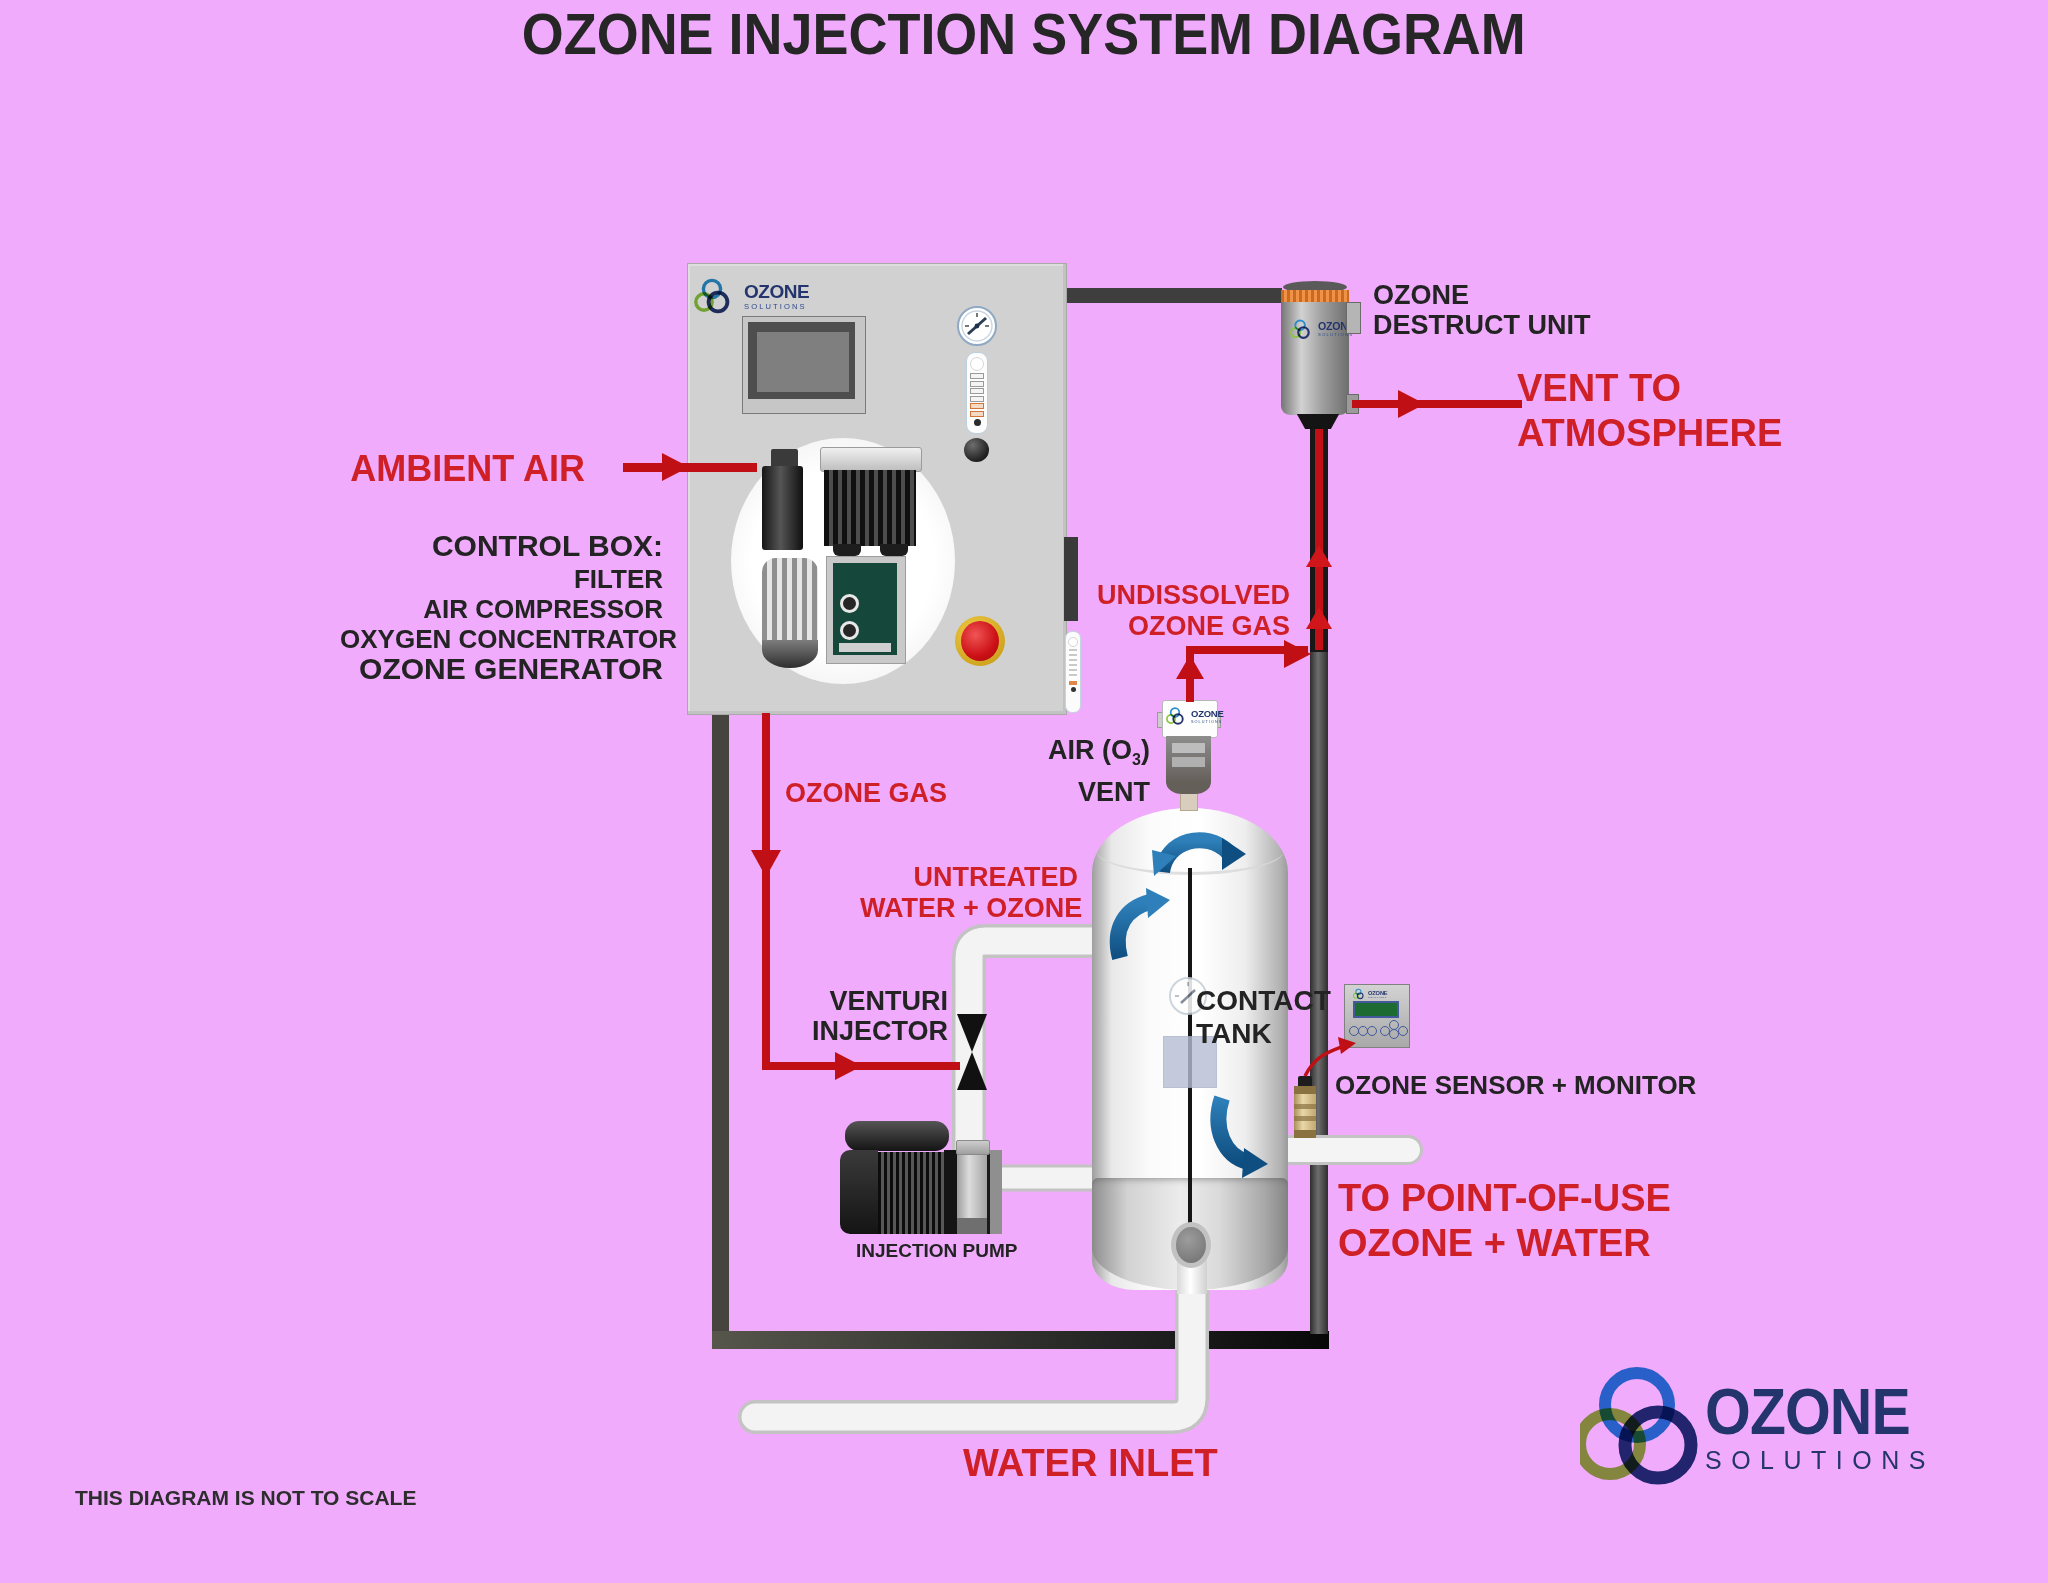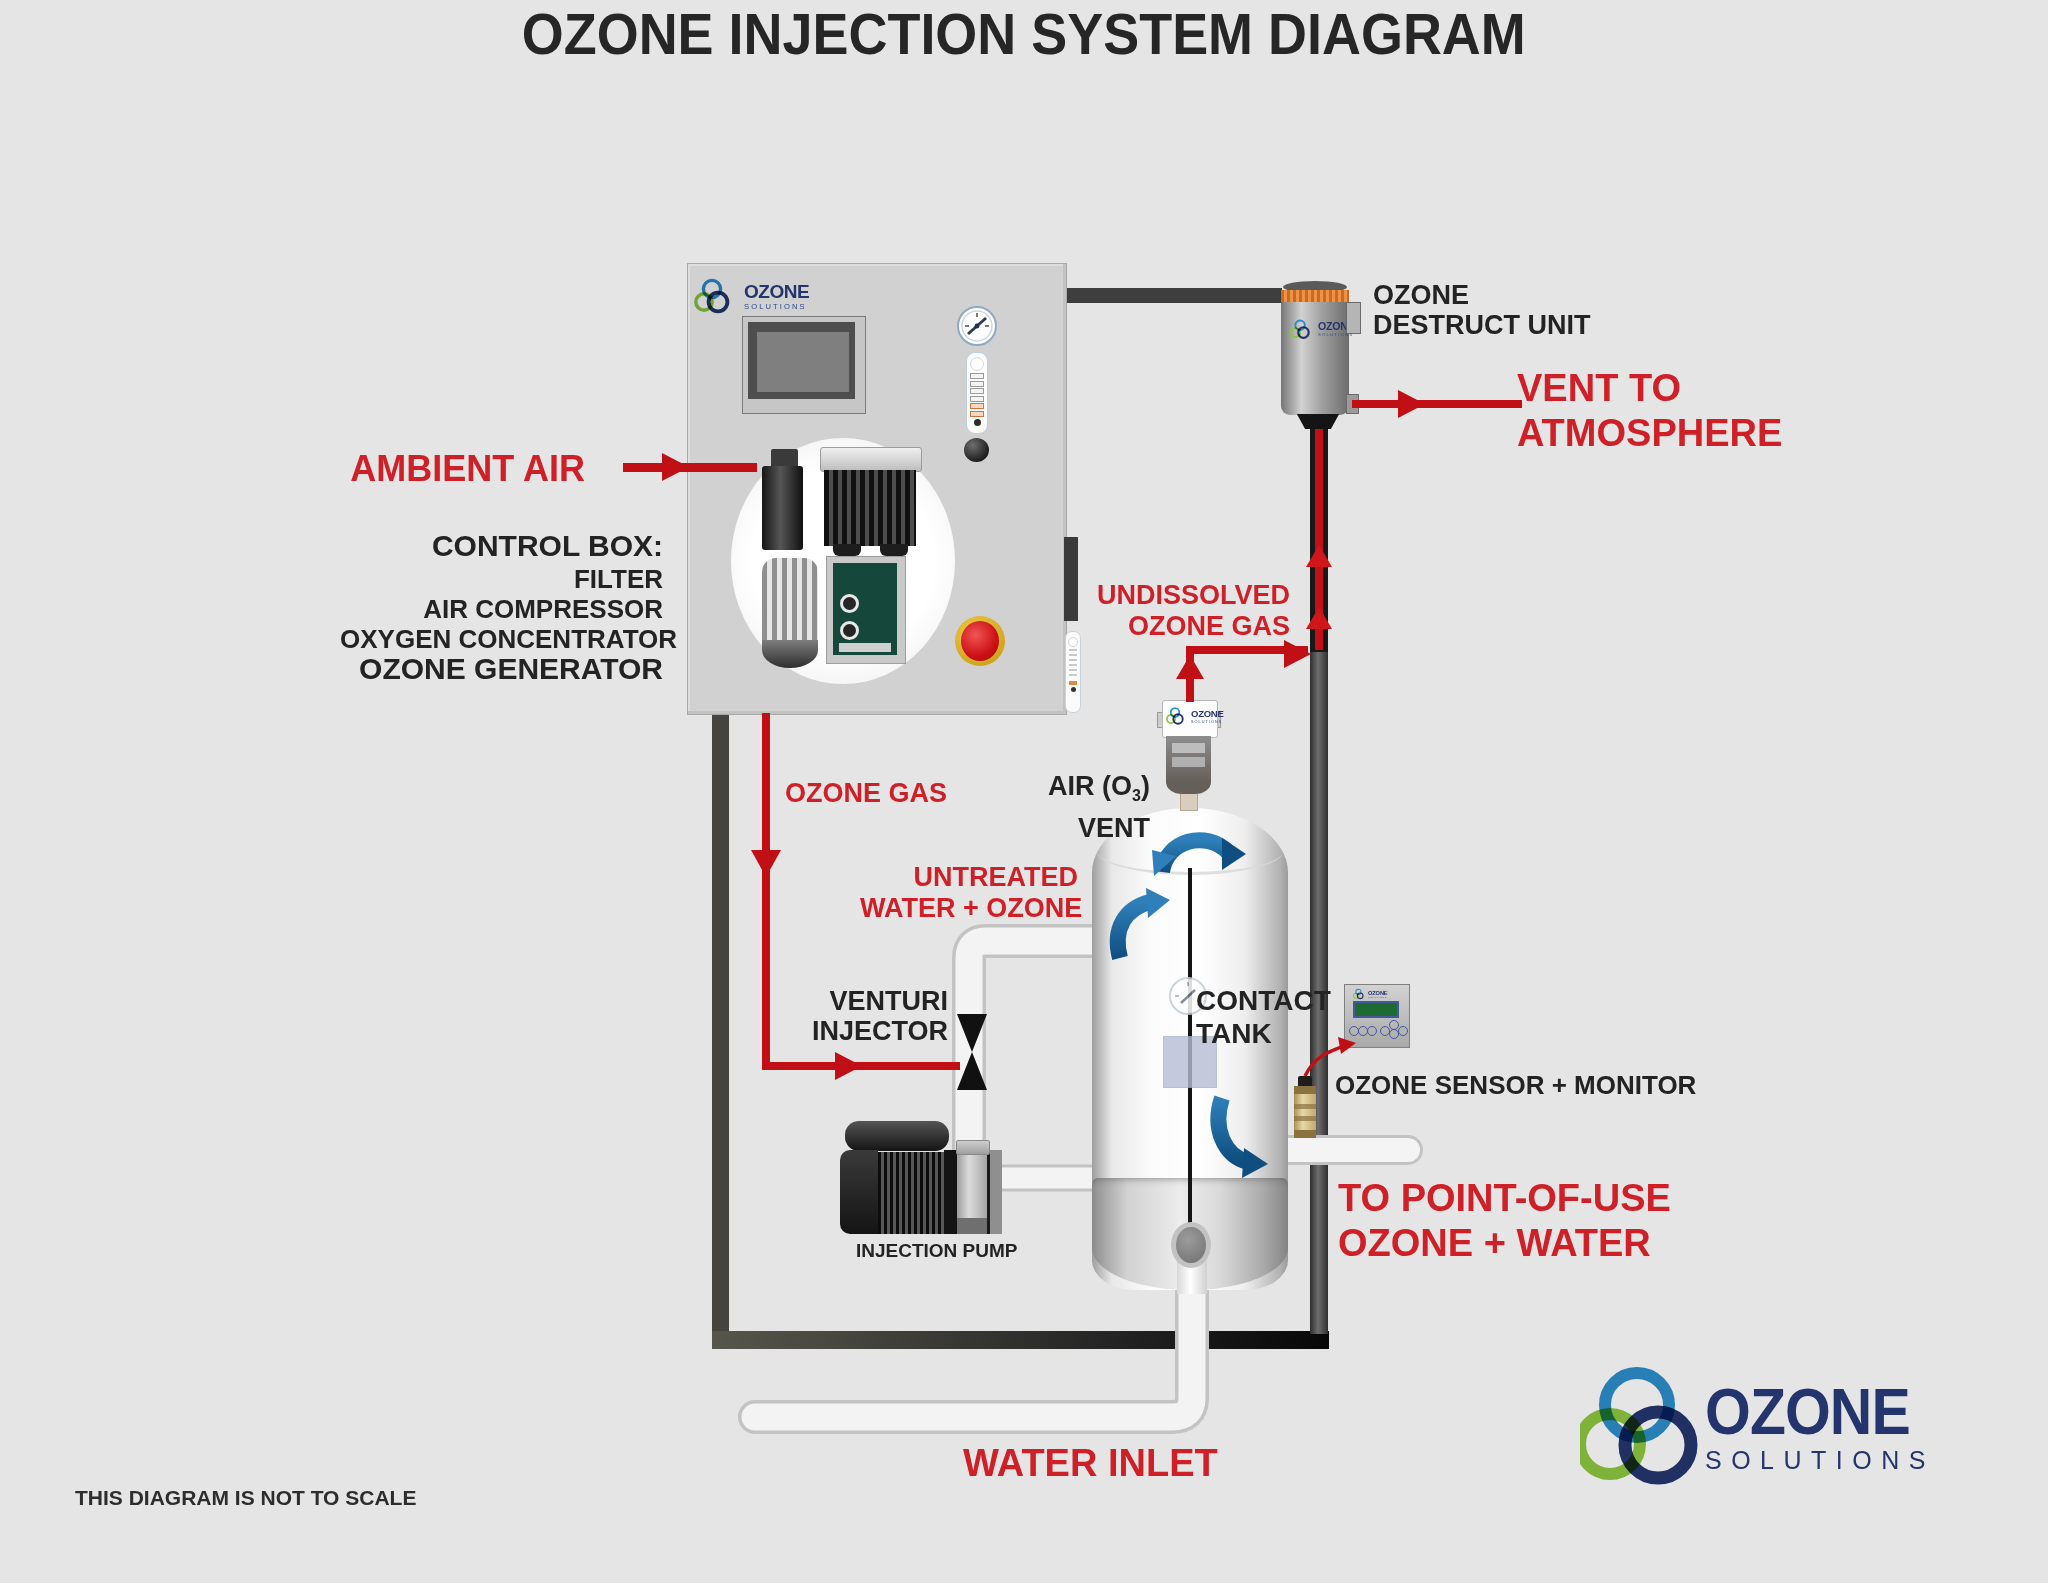--- a/index.html
+++ b/index.html
@@ -1,17 +1,17 @@
 <!DOCTYPE html>
 <html><head>
 <meta charset="utf-8">
 <style>
   html,body{margin:0;padding:0;background:#ffffff;}
   .canvas{
-    position:relative;width:2048px;height:1583px;background:#e5e5e5;overflow:hidden;
+    position:relative;width:2048px;height:1583px;background:#f0abfc;overflow:hidden;
     font-family:"Liberation Sans", sans-serif;
   }
   .abs{position:absolute;}
   .lbl{position:absolute;font-weight:700;color:#232323;white-space:nowrap;line-height:1.16;}
   .red{color:#d02027;}
   .tr{text-align:right;}
   .pipe{position:absolute;background:#454545;}
   .redline{position:absolute;background:#c01015;}
   .tri{position:absolute;width:0;height:0;}
   .tri-right{border-top:14px solid transparent;border-bottom:14px solid transparent;border-left:27px solid #c01015;}
@@ -224,21 +224,21 @@
       </svg>
     <div class="oslogo-text">
       <div class="oslogo-name">OZONE</div>
       <div class="oslogo-sub">SOLUTIONS</div>
     </div>
   </div>
   <div class="abs" style="left:1166px;top:736px;width:45px;height:58px;border-radius:0 0 16px 16px / 0 0 12px 12px;background:linear-gradient(180deg,#8d8d8d,#655f5a 80%);"></div>
   <div class="abs" style="left:1172px;top:743px;width:33px;height:10px;background:#bdbdbd;"></div>
   <div class="abs" style="left:1172px;top:757px;width:33px;height:10px;background:#b0b0b0;"></div>
 
-  <div class="lbl tr" style="left:1000px;top:770px;width:150px;font-size:27px;line-height:33px;">
+  <div class="lbl tr" style="left:1000px;top:734px;width:150px;font-size:27px;line-height:33px;">
     <div><span>AIR (O</span><sub style="font-size:16px;">3</sub><span>)</span></div>
     <div>VENT</div>
   </div>
 
   <div class="abs" style="left:845px;top:1121px;width:104px;height:30px;border-radius:14px;background:linear-gradient(180deg,#555555,#141414);"></div>
   <div class="abs" style="left:840px;top:1150px;width:38px;height:84px;border-radius:10px 0 0 10px;background:linear-gradient(180deg,#3a3a3a,#141414);"></div>
   <div class="abs" style="left:878px;top:1152px;width:66px;height:82px;background:repeating-linear-gradient(90deg,#0c0c0c 0 3px,#575757 3px 6px);"></div>
   <div class="abs" style="left:944px;top:1150px;width:13px;height:84px;background:#141414;"></div>
   <div class="abs" style="left:957px;top:1143px;width:30px;height:91px;background:linear-gradient(90deg,#9d9d9d,#dcdcdc 40%,#a5a5a5);"></div>
   <div class="abs" style="left:957px;top:1218px;width:30px;height:16px;background:#6f6f6f;"></div>

